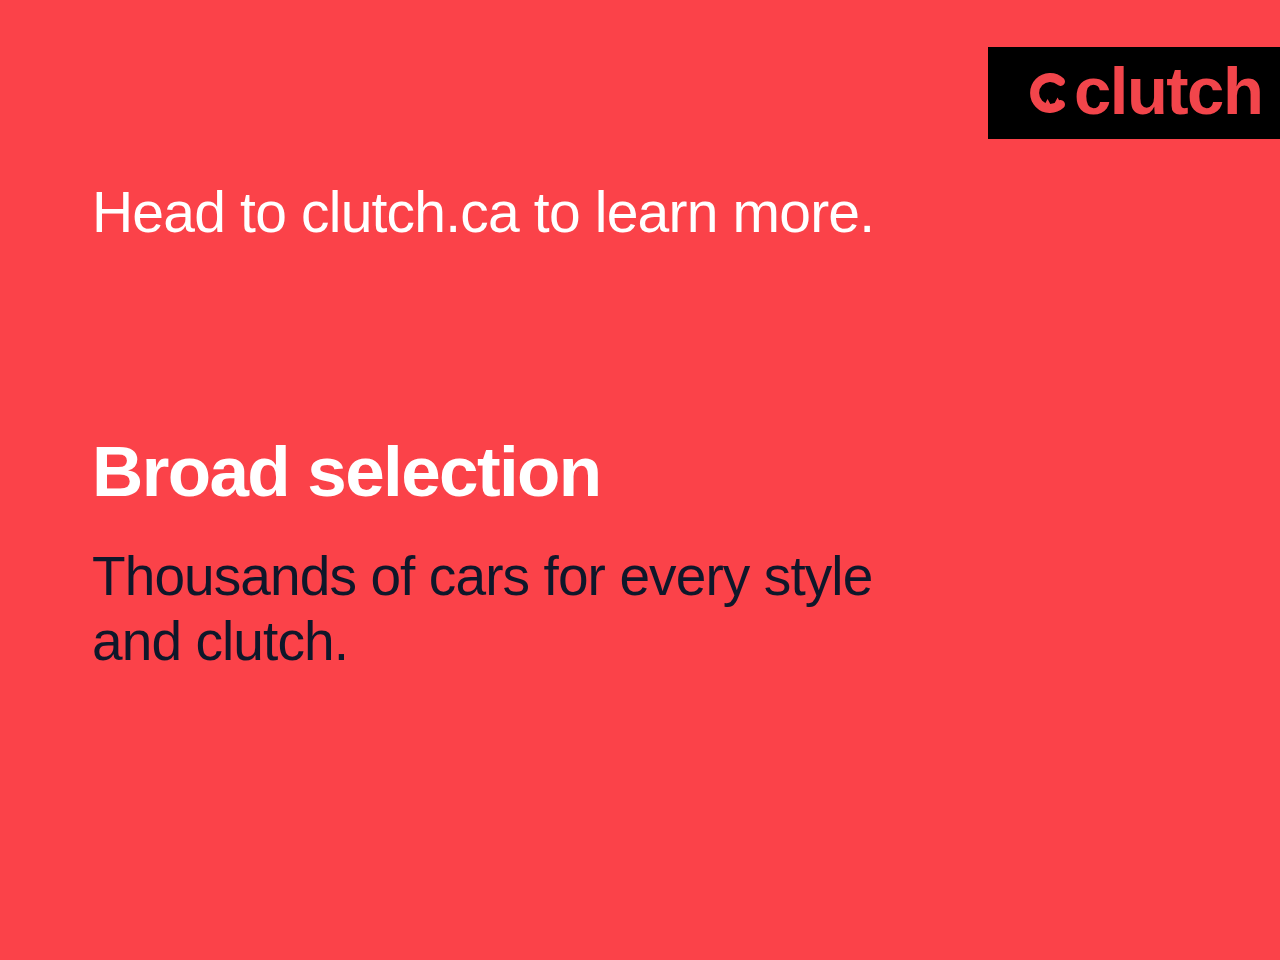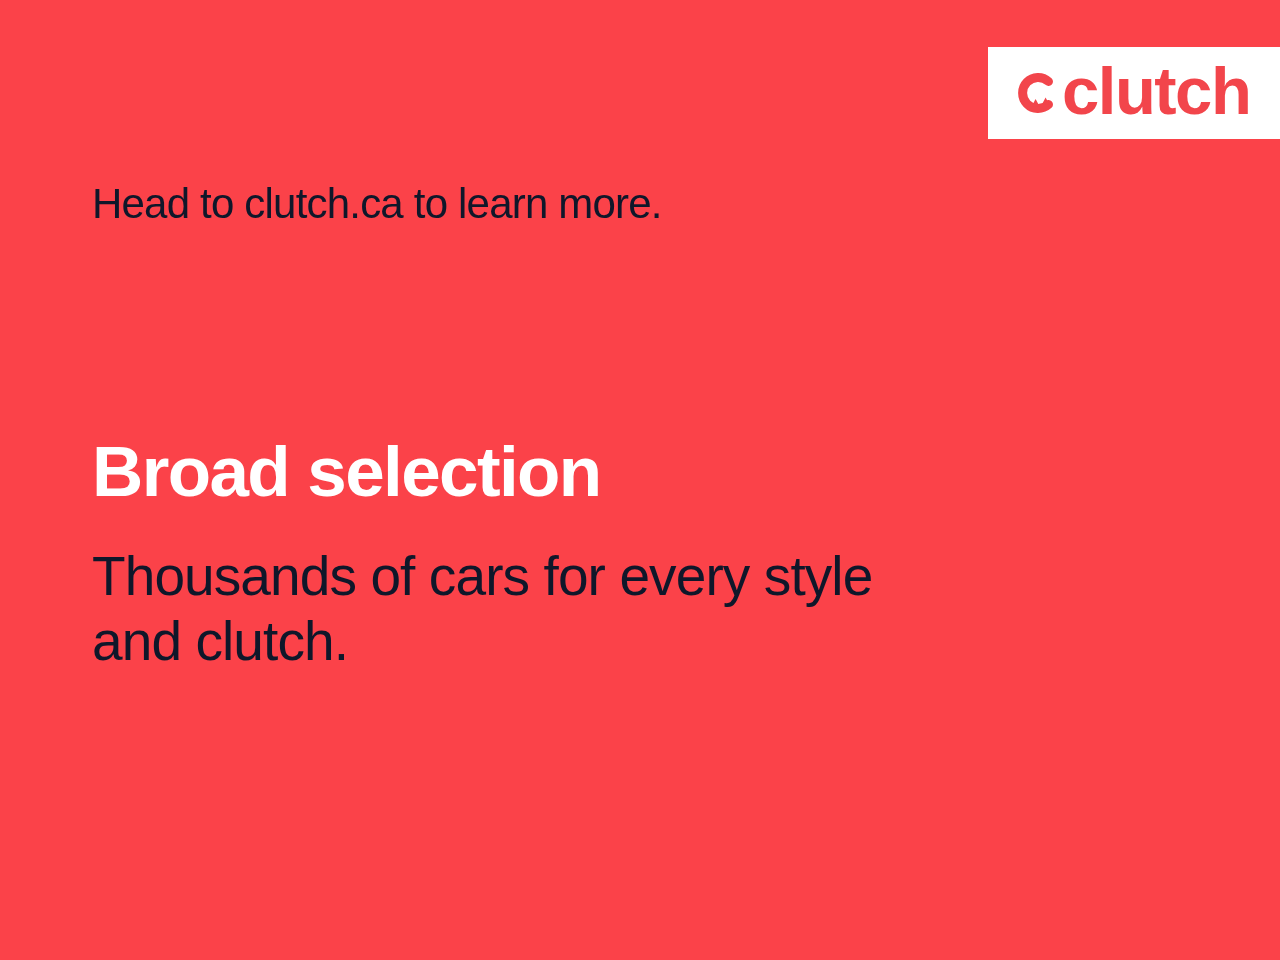--- a/index.html
+++ b/index.html
@@ -22,25 +22,25 @@
     overflow: hidden;
   }
 
   
   #logo-badge {
     position: absolute;
     left: 988px;
     top: 47px;
     width: 292px;
     height: 92px;
-    background: #ffffff;
+    background: #000000;
     display: flex;
     align-items: center;
     box-sizing: border-box;
-    padding-left: 24px;
+    padding-left: 36px;
   }
 
   .logo-lockup {
     display: flex;
     align-items: center;
     height: 100%;
   }
 
   .logo-mark {
     display: block;
@@ -59,23 +59,23 @@
     line-height: 1;
     position: relative;
     top: -3px;
   }
 
   
   #eyebrow {
     position: absolute;
     left: 92px;
     top: 180px;
-    font-size: 42px;
+    font-size: 57px;
     font-weight: 500;
-    color: #0f172a;
+    color: #ffffff;
     letter-spacing: -0.8px;
     line-height: 1.15;
     white-space: nowrap;
   }
 
   #headline {
     position: absolute;
     left: 92px;
     top: 434px;
     font-size: 71px;

